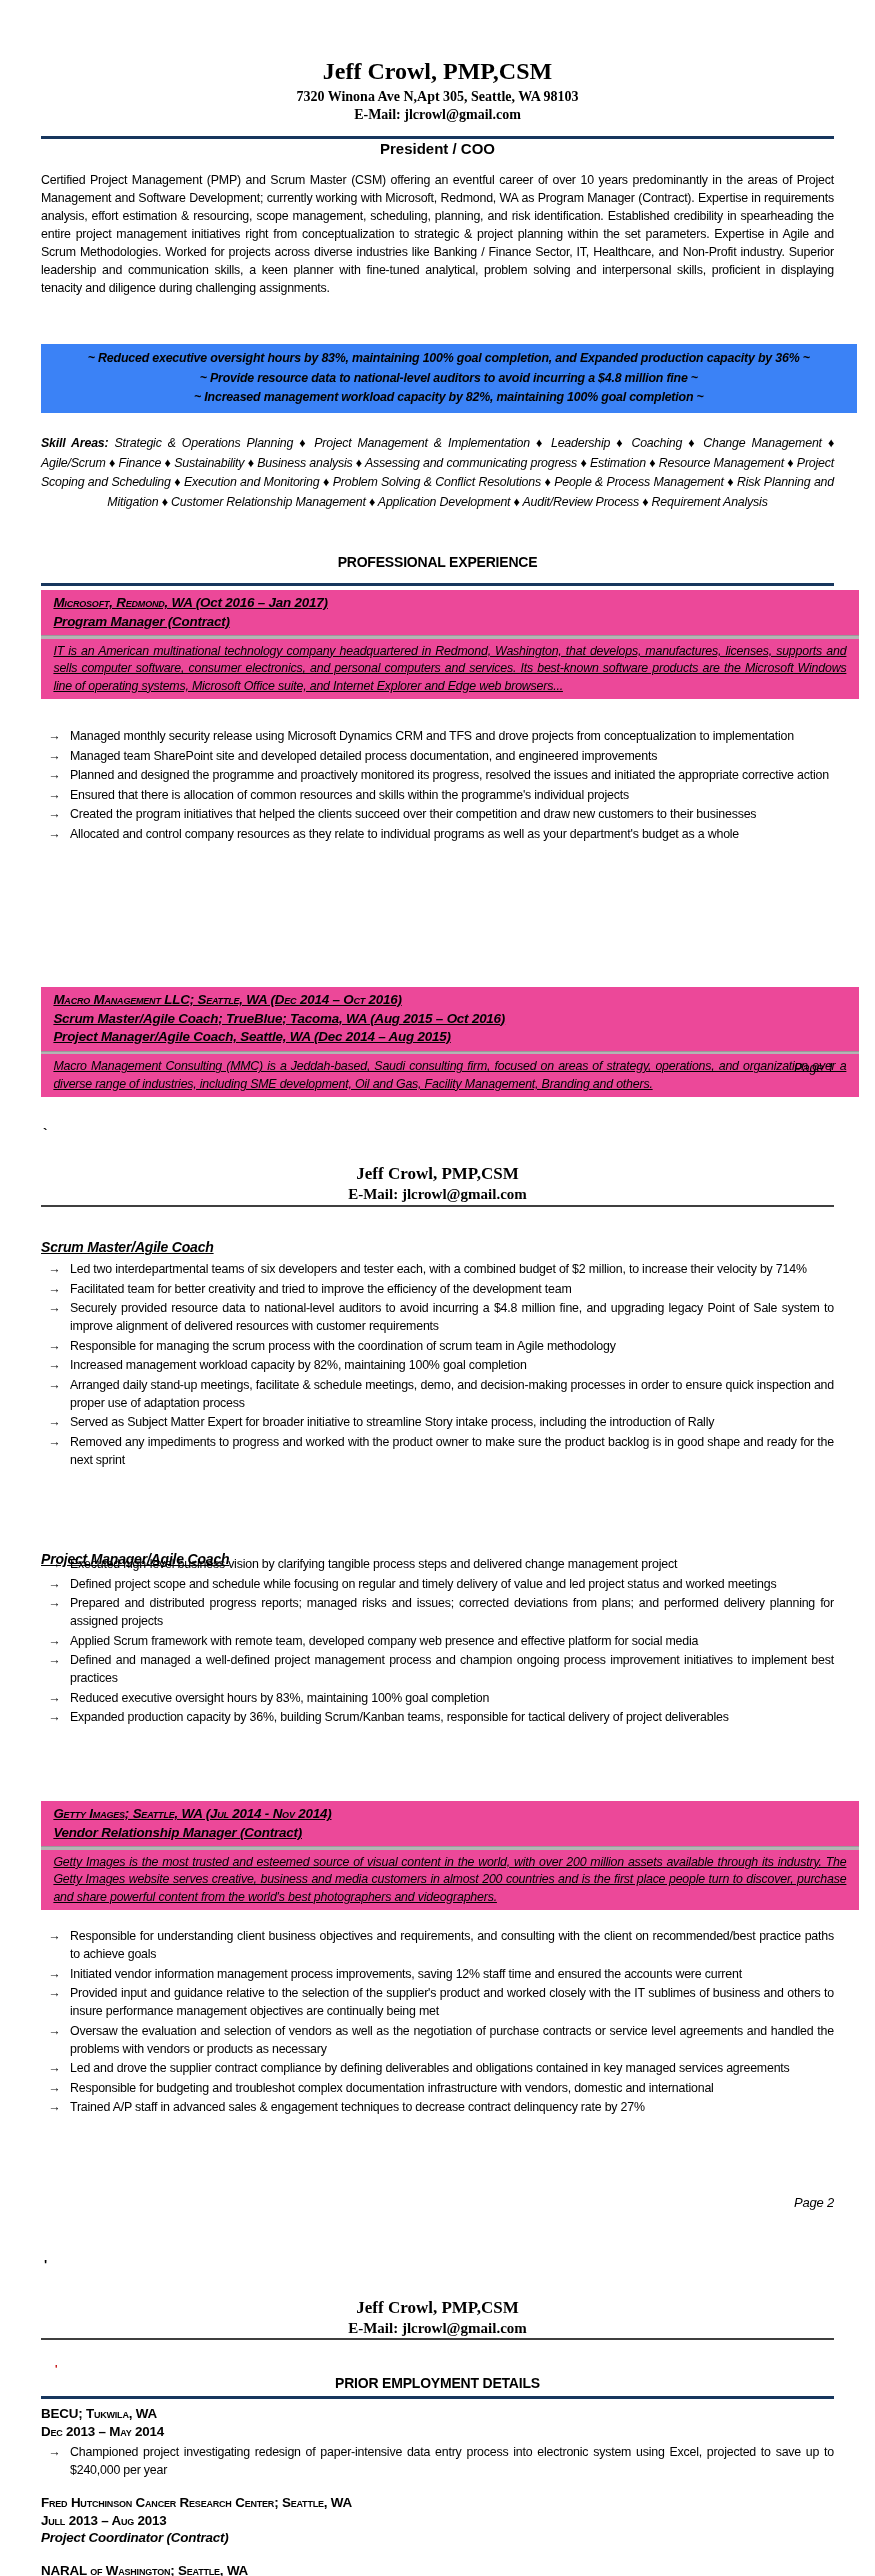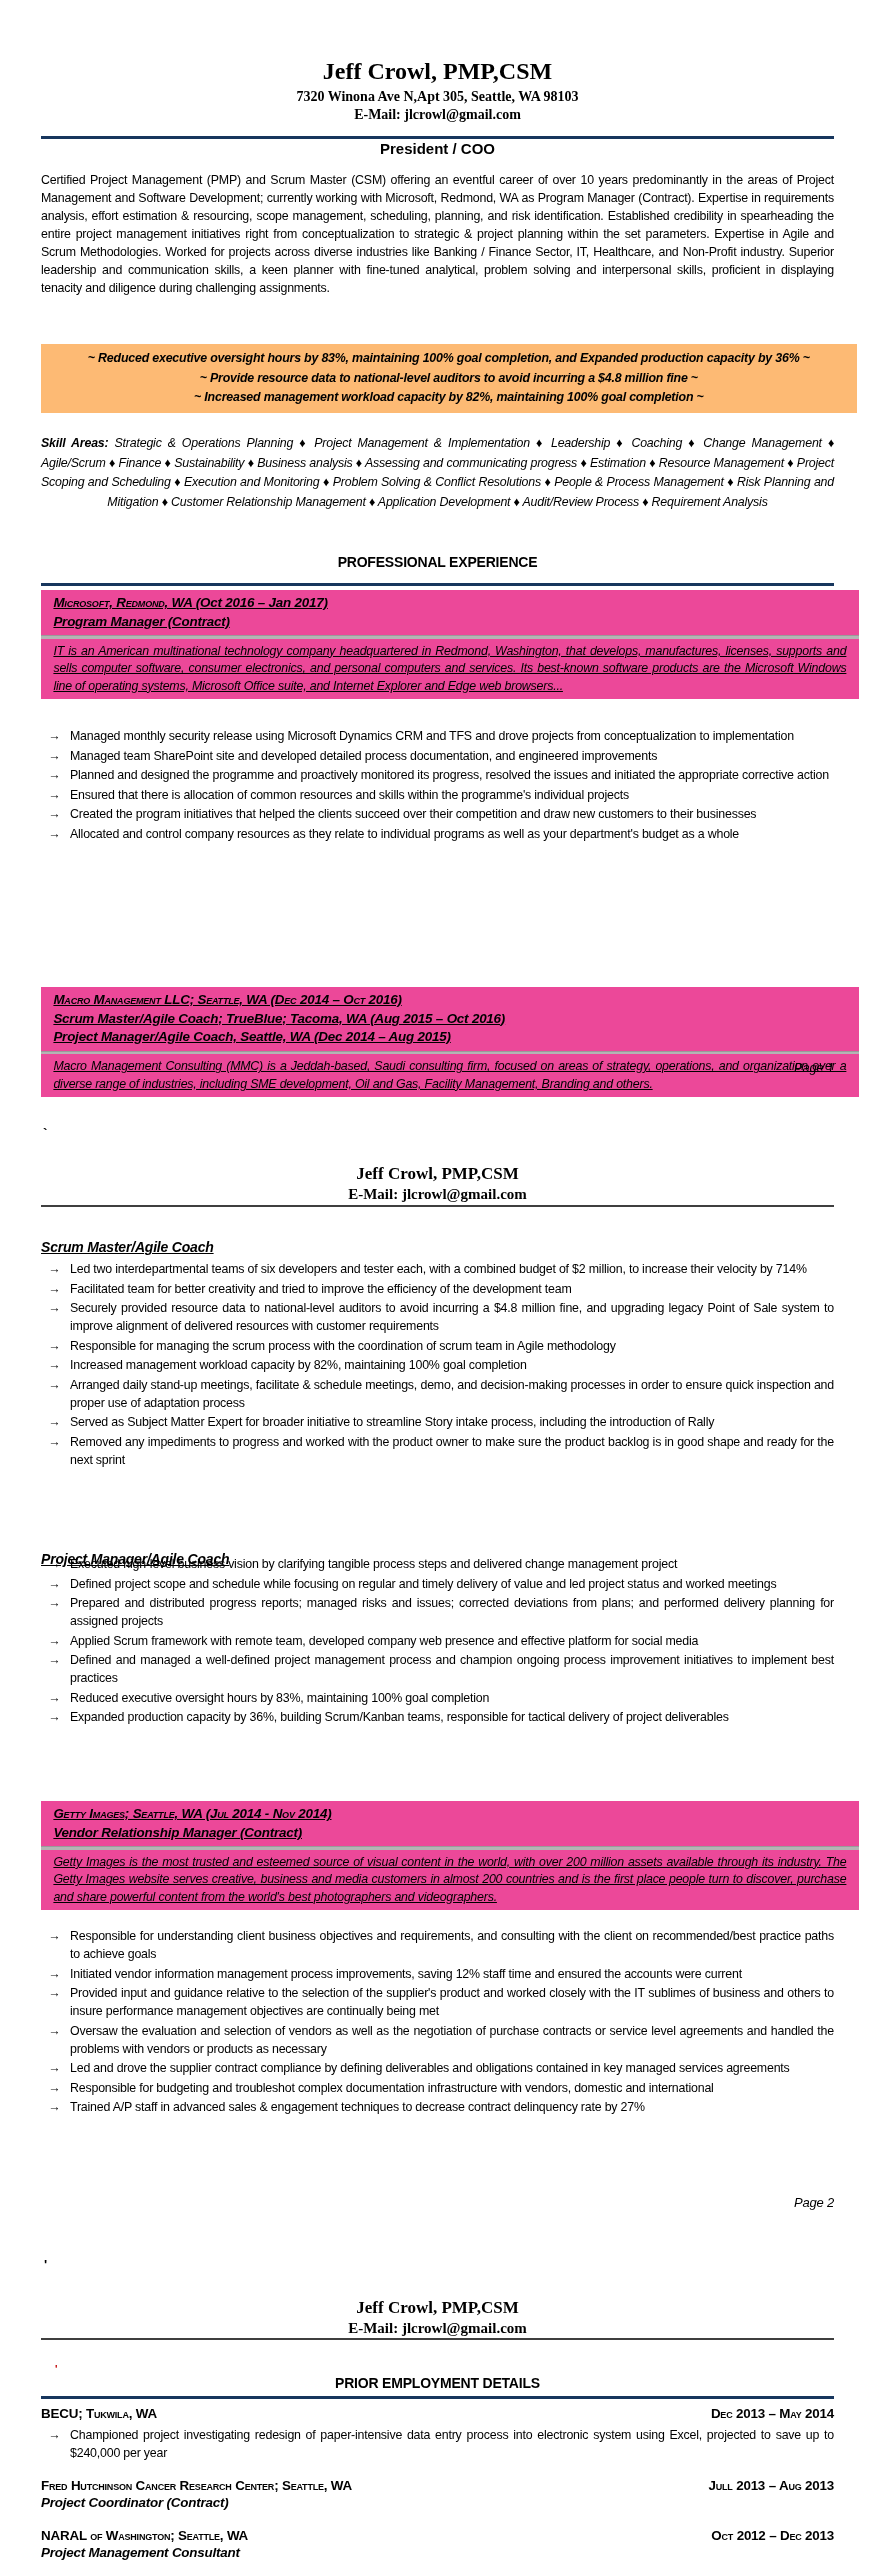--- a/index.html
+++ b/index.html
@@ -22,21 +22,21 @@
   .name-sm{font-size:17px;line-height:23px;font-weight:bold;}
   .addr{font-size:14px;line-height:18px;font-weight:bold;}
   .email-sm{font-size:15px;line-height:19.6px;font-weight:bold;}
 
   .rule-navy{height:3.1px;background:#17365d;}
   .rule-dark{height:2.1px;background:#3f3f3f;}
 
   .pres{font-size:15px;font-weight:bold;}
   .sect-head{font-size:14px;font-weight:bold;letter-spacing:-0.2px;}
 
-  .hl-block{background:#fdba74;padding:5.2px 11.3px;font-size:12.4px;line-height:19.6px;
+  .hl-block{background:#3b82f6;padding:5.2px 11.3px;font-size:12.4px;line-height:19.6px;
             font-weight:bold;font-style:italic;text-align:center;letter-spacing:-0.2px;}
 
   .skills{font-size:12.4px;line-height:19.6px;font-style:italic;letter-spacing:-0.2px;
           text-align:justify;text-align-last:center;}
   .skills .lbl{font-weight:bold;text-decoration-thickness:1px;}
 
   .gray-block{background:#ec4899;padding:4.1px 12.4px;text-decoration:underline;}
   .gb-head{font-size:13.4px;line-height:18.5px;font-weight:bold;font-style:italic;letter-spacing:-0.2px;}
   .gb-div{height:2.6px;background:#b4b4b4;border-top:0.5px solid #9a9a9a;margin:4.1px -12.4px;}
   .gb-para{font-size:12.4px;line-height:17.5px;font-style:italic;text-align:justify;letter-spacing:-0.2px;}
@@ -44,21 +44,21 @@
   ul.blist{list-style:none;margin:0;padding:0;}
   ul.blist li{display:flex;margin-bottom:1.5px;}
   .arr{flex:0 0 29px;padding-left:7.2px;box-sizing:border-box;font-size:12.4px;line-height:18px;}
   .btxt{flex:1;}
 
   .sub-head{font-size:14px;font-weight:bold;font-style:italic;
             text-decoration:underline;text-decoration-thickness:1.3px;letter-spacing:-0.2px;}
 
   .page-label{font-size:13px;font-style:italic;text-align:right;letter-spacing:-0.2px;}
 
-  .job-row{display:flex;justify-content:space-between;font-size:13.4px;line-height:17.5px;font-weight:bold;letter-spacing:-0.2px;}
+  .job-row{display:flex;justify-content:space-between;font-size:13.4px;line-height:17.5px;font-weight:bold;letter-spacing:-0.2px;flex-direction:column;}
   .job-role{font-size:13.4px;line-height:17.5px;font-weight:bold;font-style:italic;letter-spacing:-0.2px;}
   .job{margin-bottom:15px;}
   .job .blist{margin:3.1px 0 0 0;}
 
   .stray{position:absolute;font-size:13.4px;font-weight:bold;}
   .stray.red{color:#c00000;font-size:10.3px;}
 </style>
 </head>
 <body>
 

